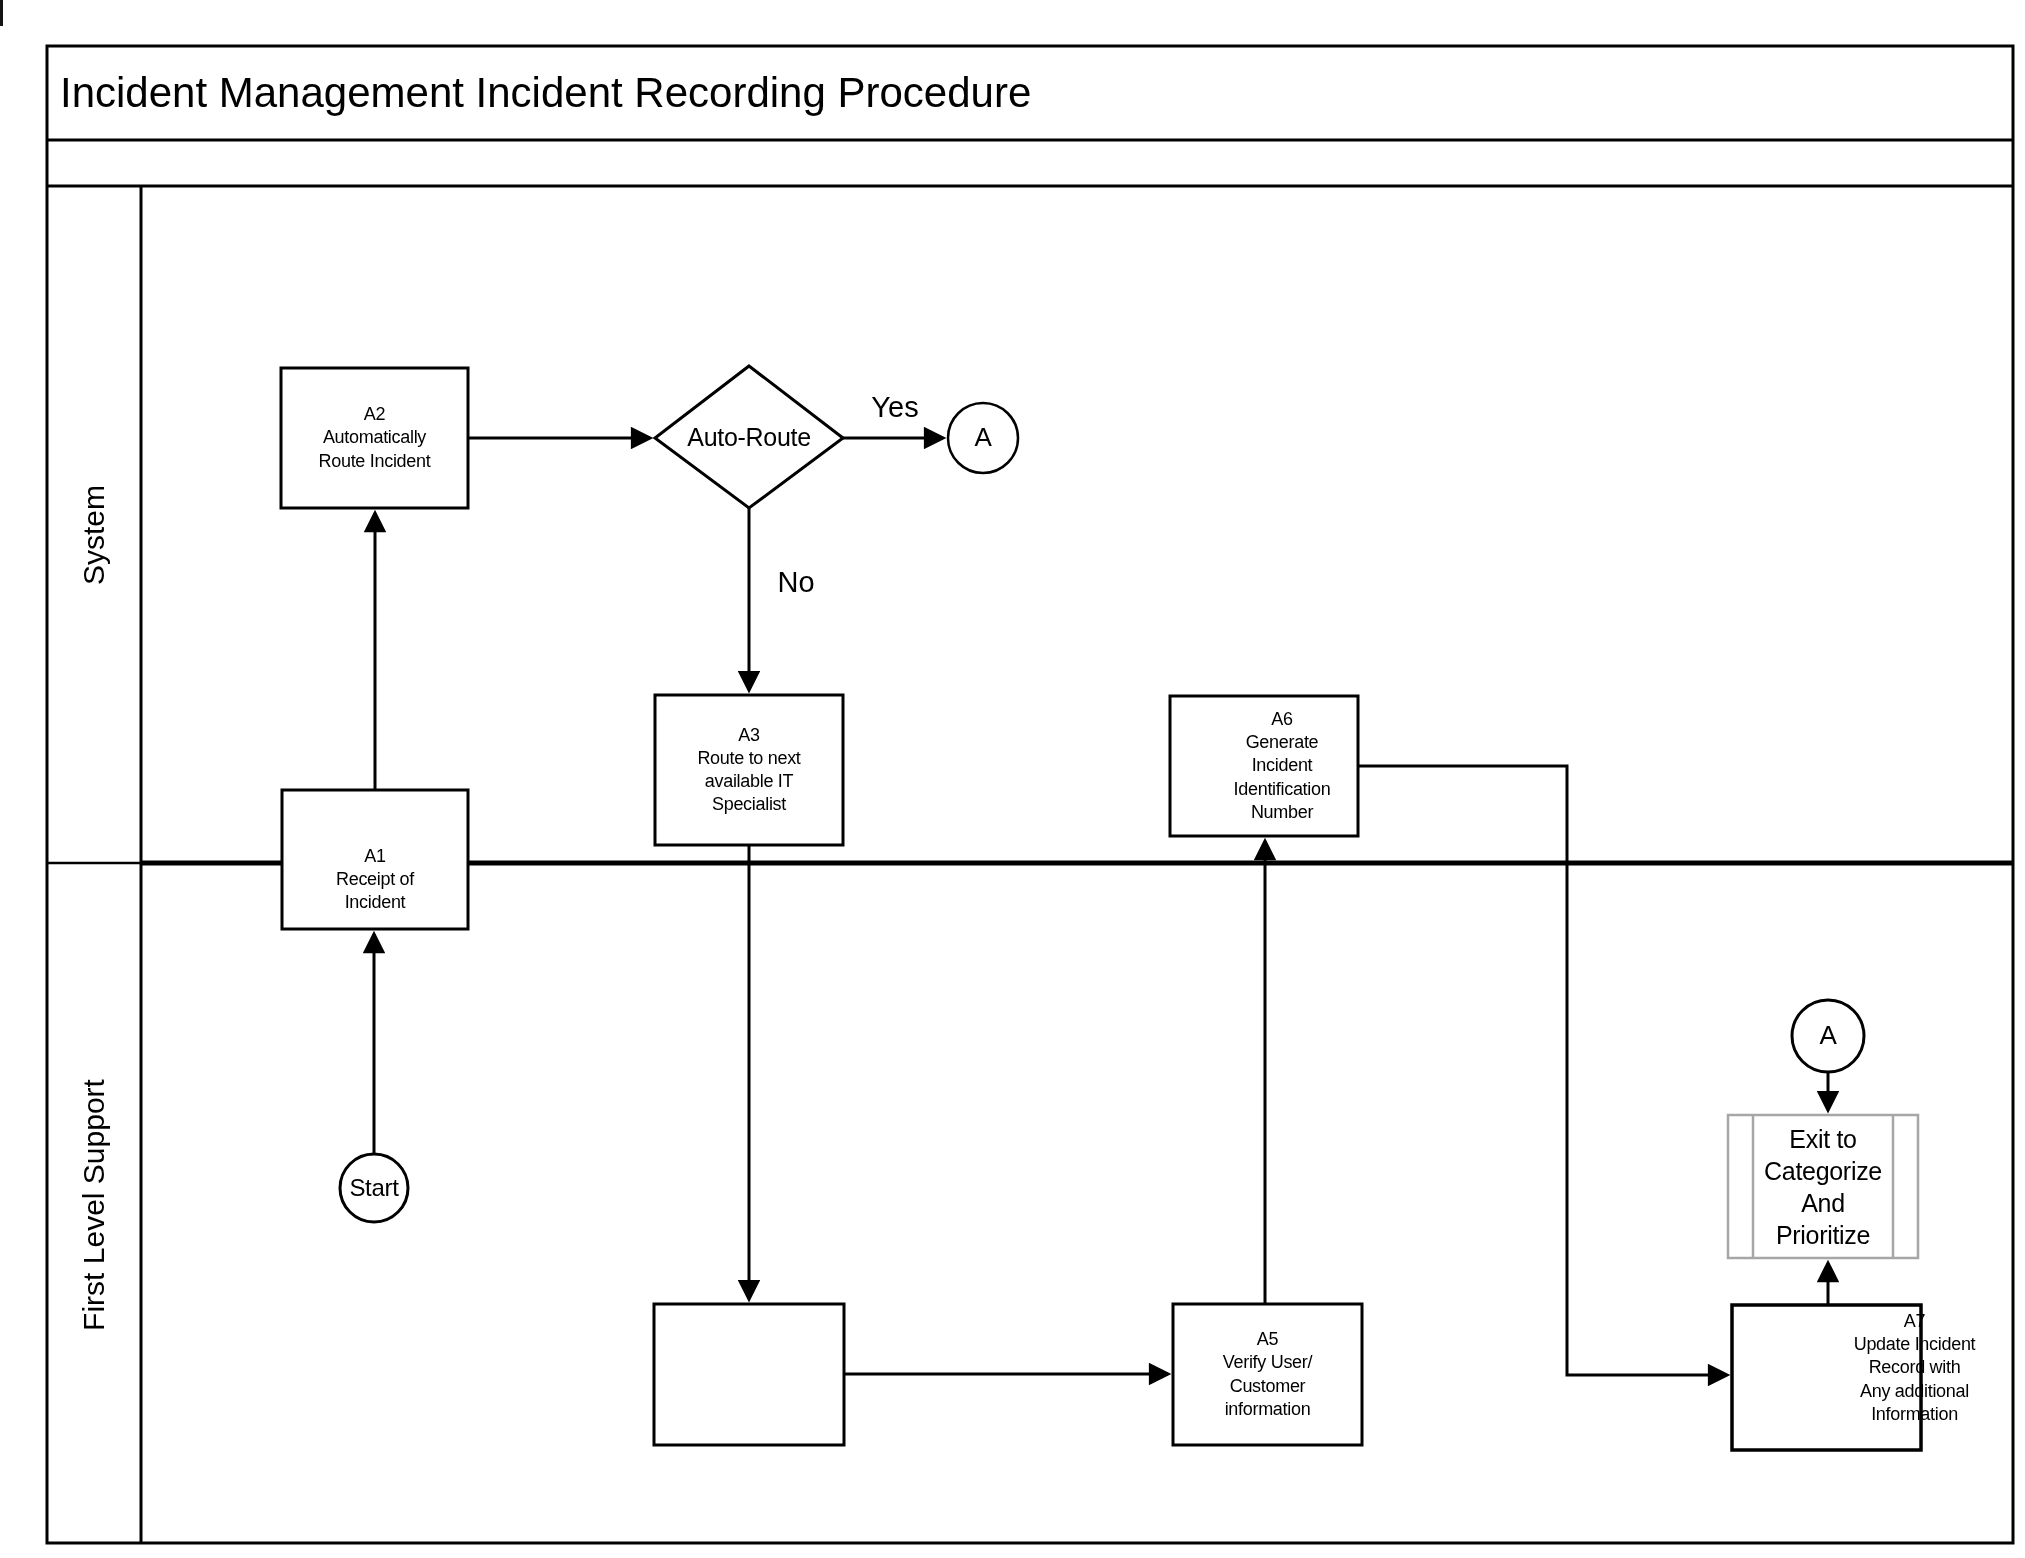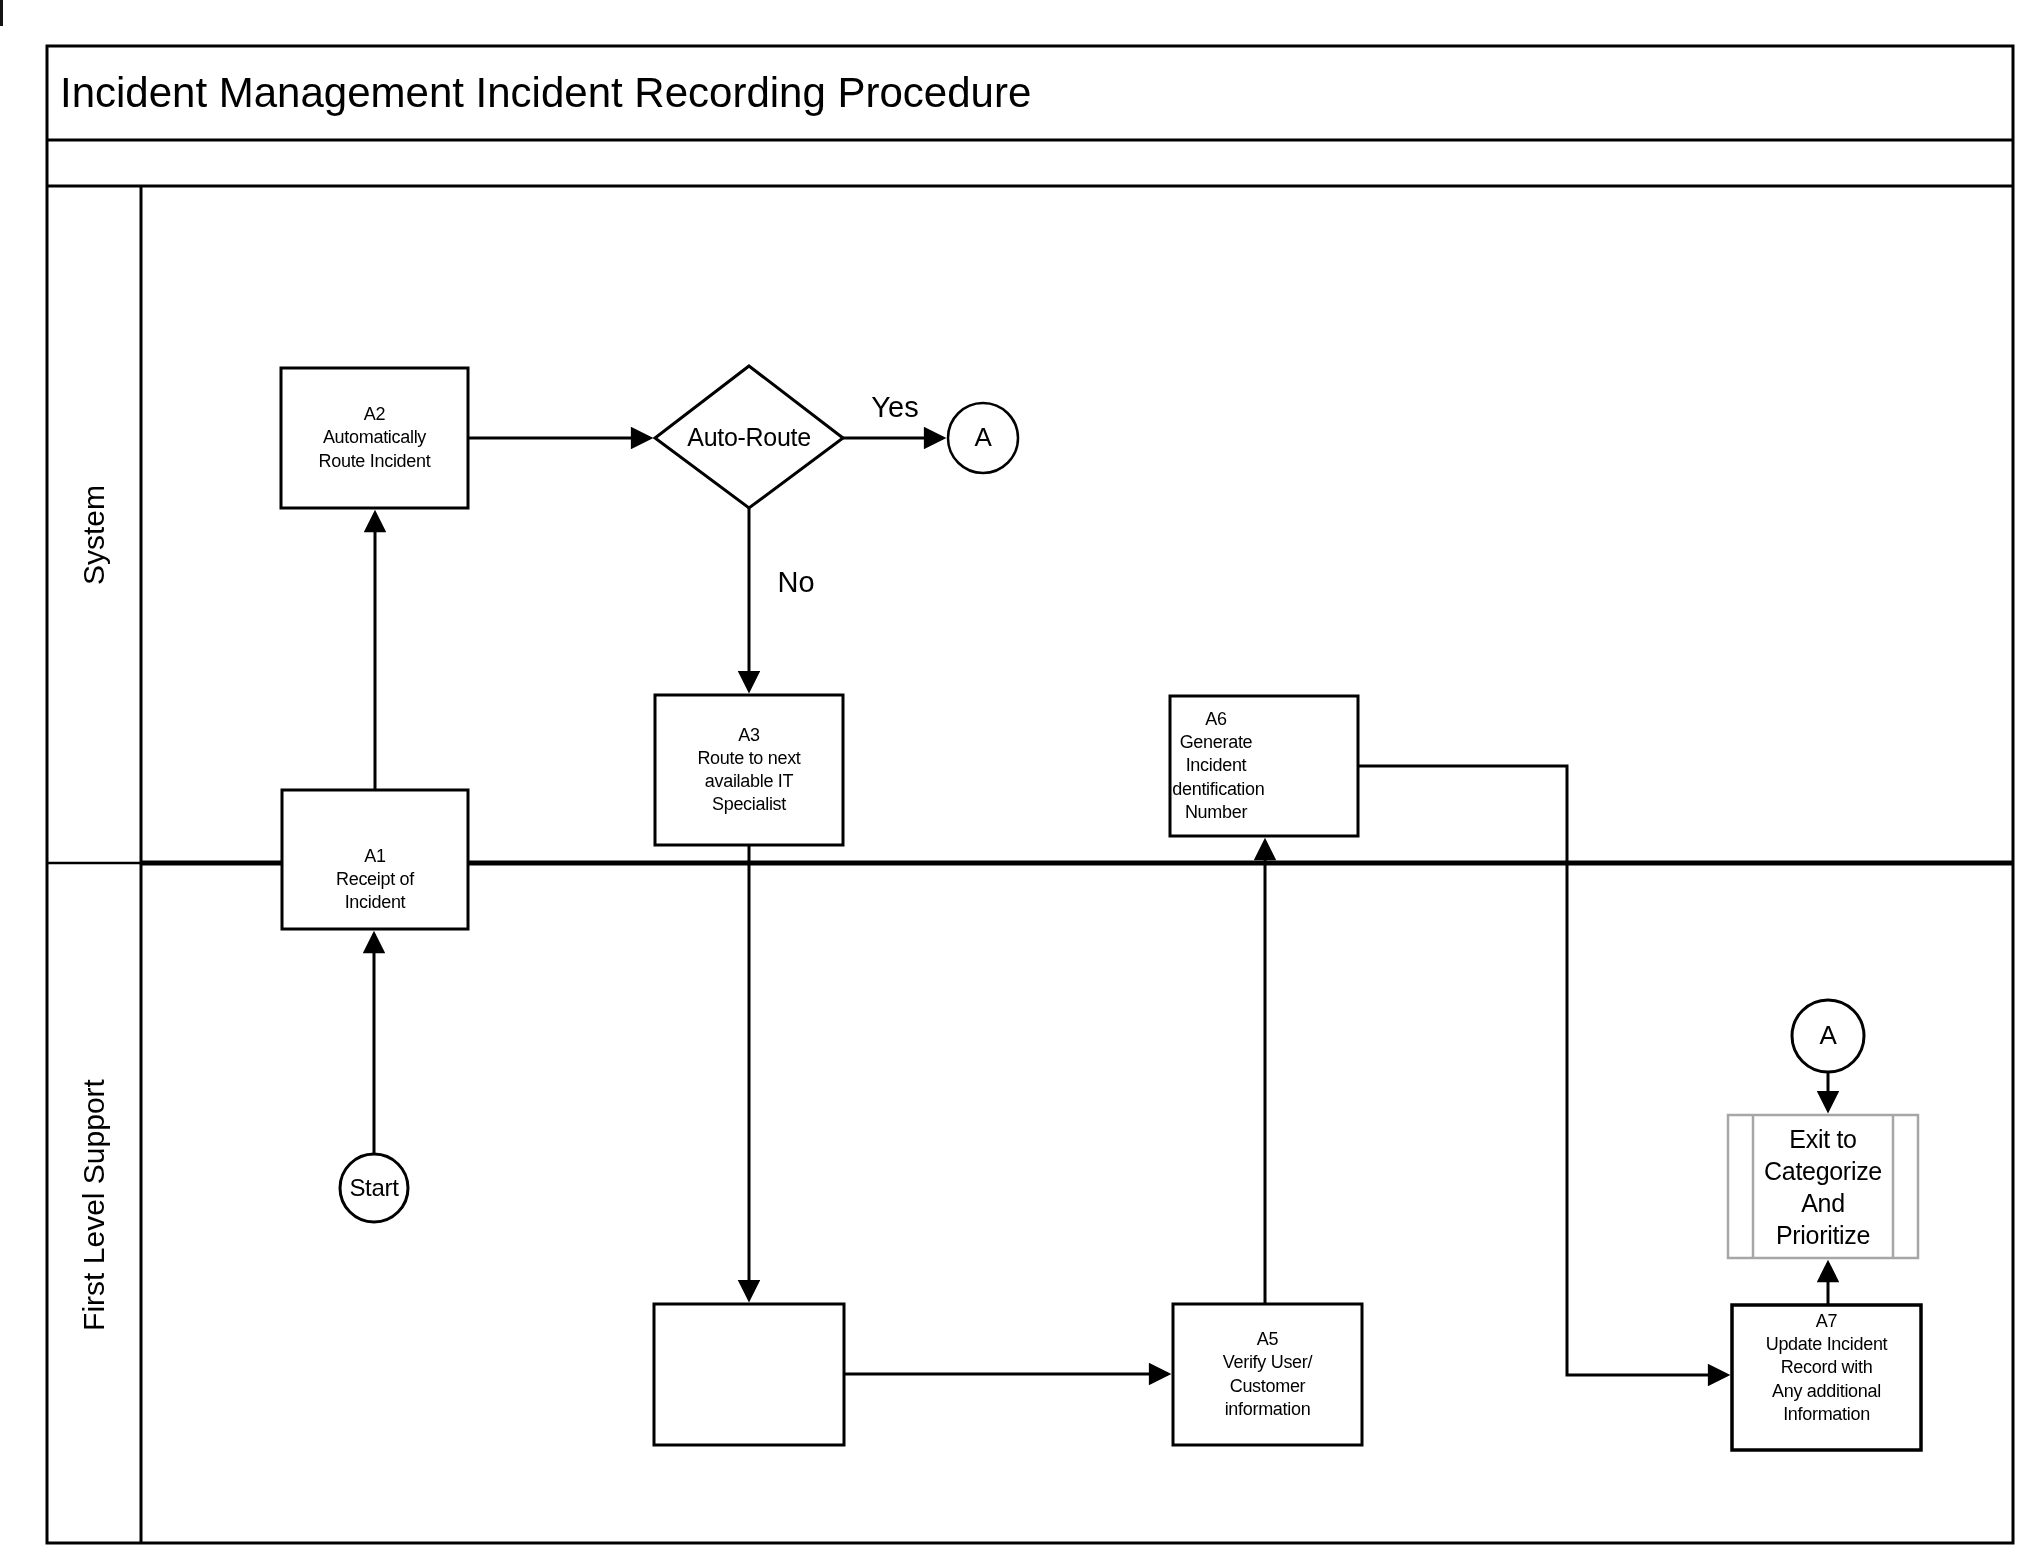--- a/index.html
+++ b/index.html
@@ -101,30 +101,30 @@
 Route Incident</div>
   <div class="label" style="left:282px;top:790px;width:186px;height:179px;">A1
 Receipt of
 Incident</div>
   <div class="label decision-label" style="left:655px;top:366px;width:188px;height:142px;">Auto-Route</div>
   <div class="label circle-label" style="left:948px;top:403px;width:70px;height:70px;">A</div>
   <div class="label" style="left:655px;top:695px;width:188px;height:150px;">A3
 Route to next
 available IT
 Specialist</div>
-  <div class="label" style="left:1122px;top:696px;width:188px;height:140px;border-radius:8px;">A6
+  <div class="label" style="left:1188px;top:696px;width:188px;height:140px;border-radius:8px;">A6
 Generate
 Incident
 Identification
 Number</div>
   <div class="label" style="left:1173px;top:1304px;width:189px;height:141px;">A5
 Verify User/
 Customer
 information</div>
-  <div class="label" style="left:1732px;top:1305px;width:189px;height:126px;">A7
+  <div class="label" style="left:1820px;top:1305px;width:189px;height:126px;">A7
 Update Incident
 Record with
 Any additional
 Information</div>
   <div class="label exit-label" style="left:1753px;top:1115px;width:140px;height:143px;">Exit to
 Categorize
 And Prioritize</div>
   <div class="label circle-label" style="left:1793px;top:1001px;width:70px;height:70px;">A</div>
   <div class="label start-label" style="left:339px;top:1153px;width:70px;height:70px;">Start</div>
 

